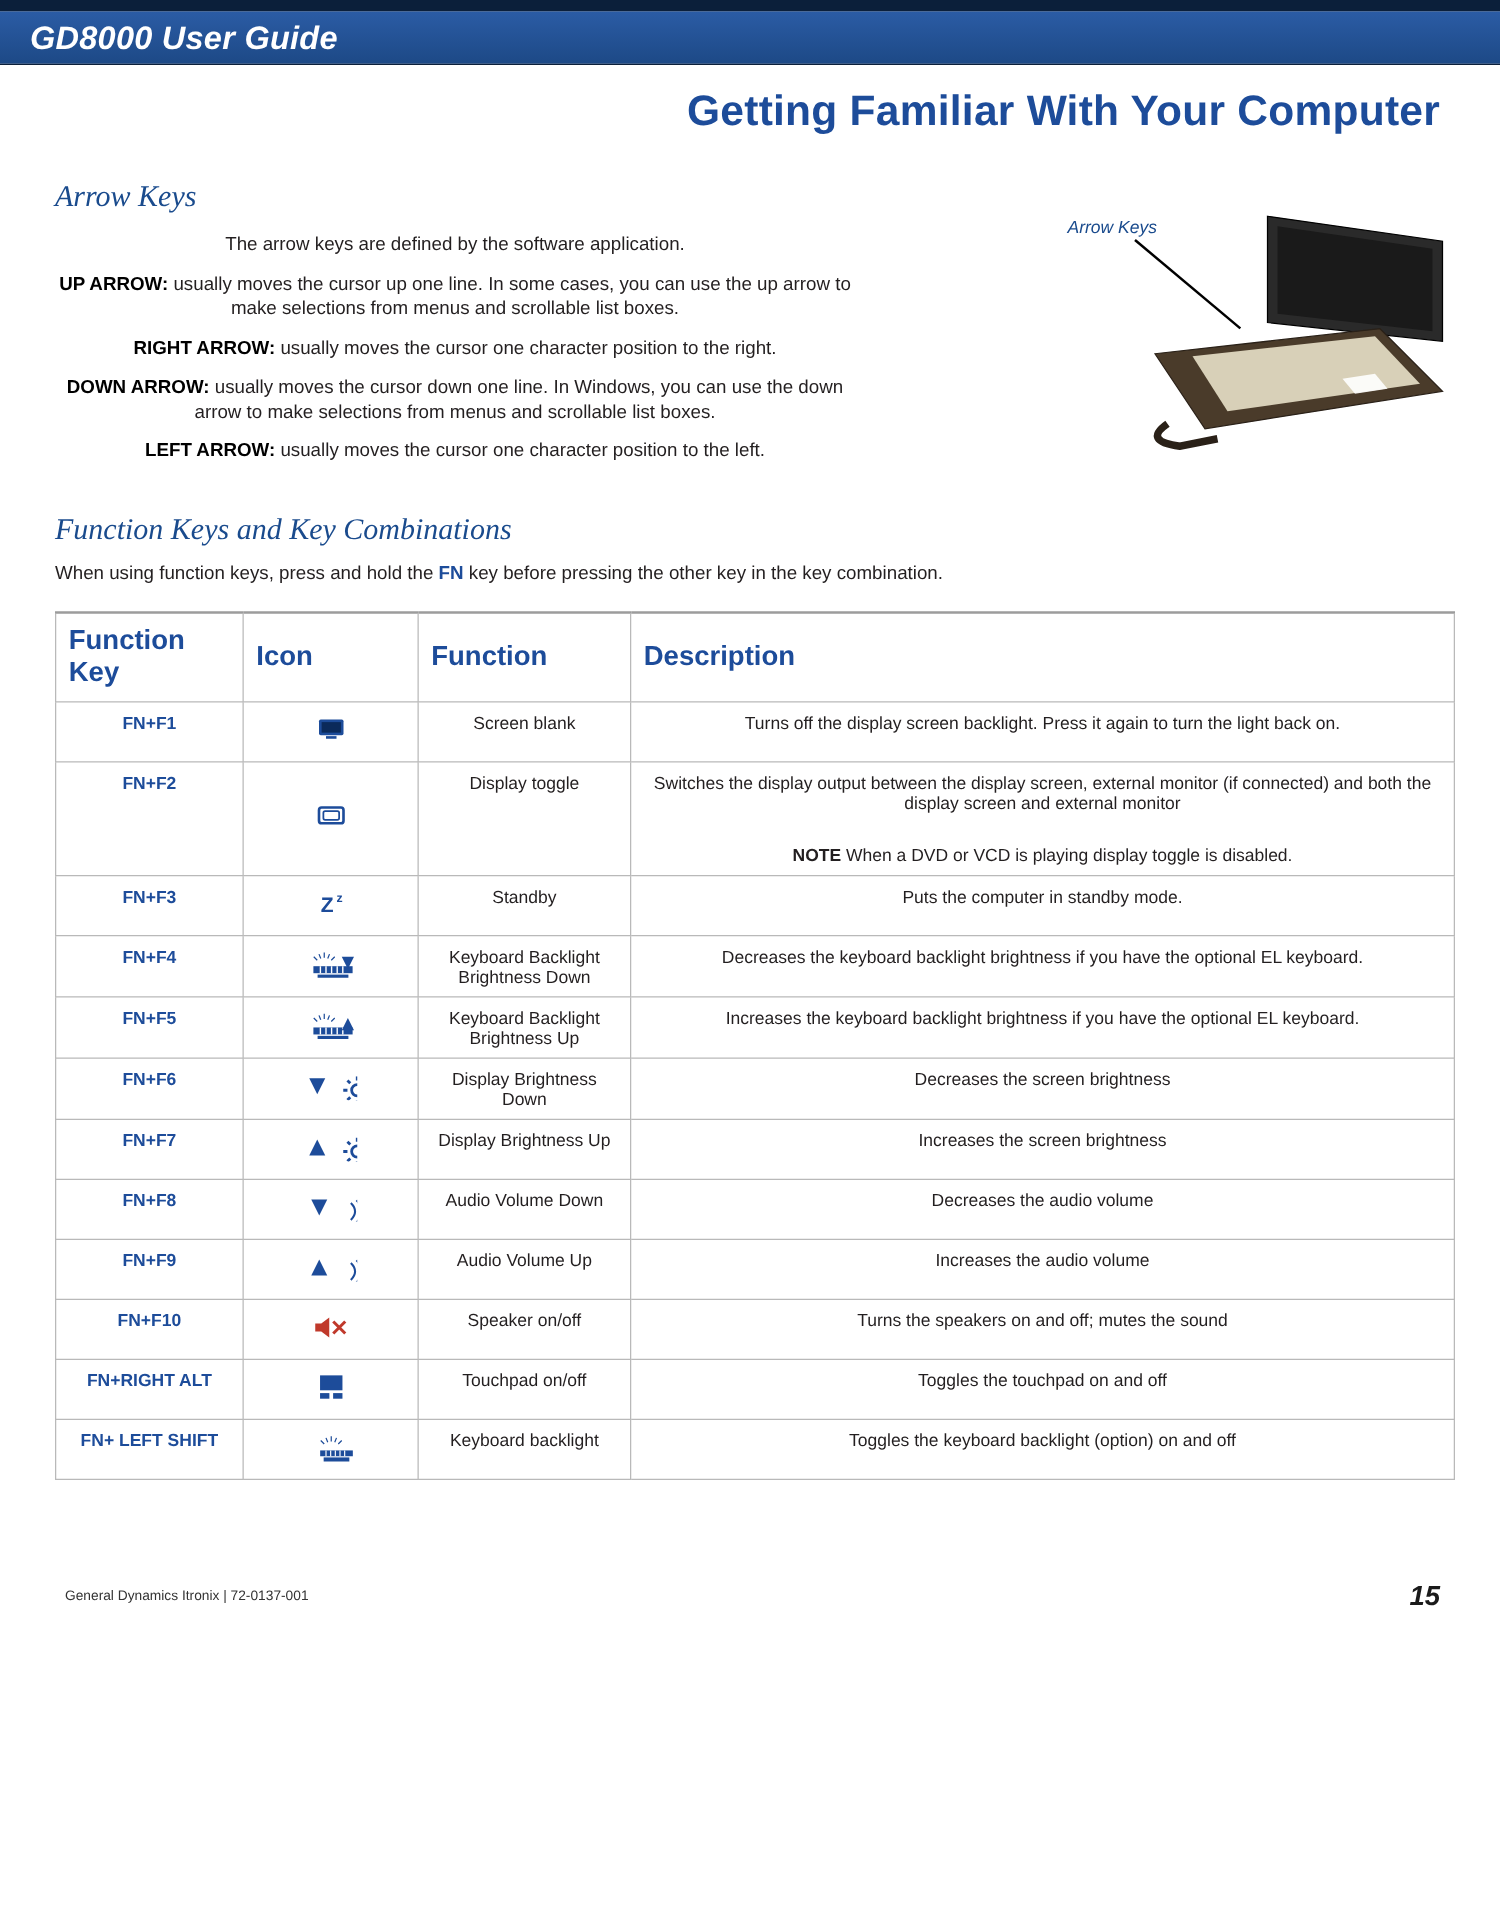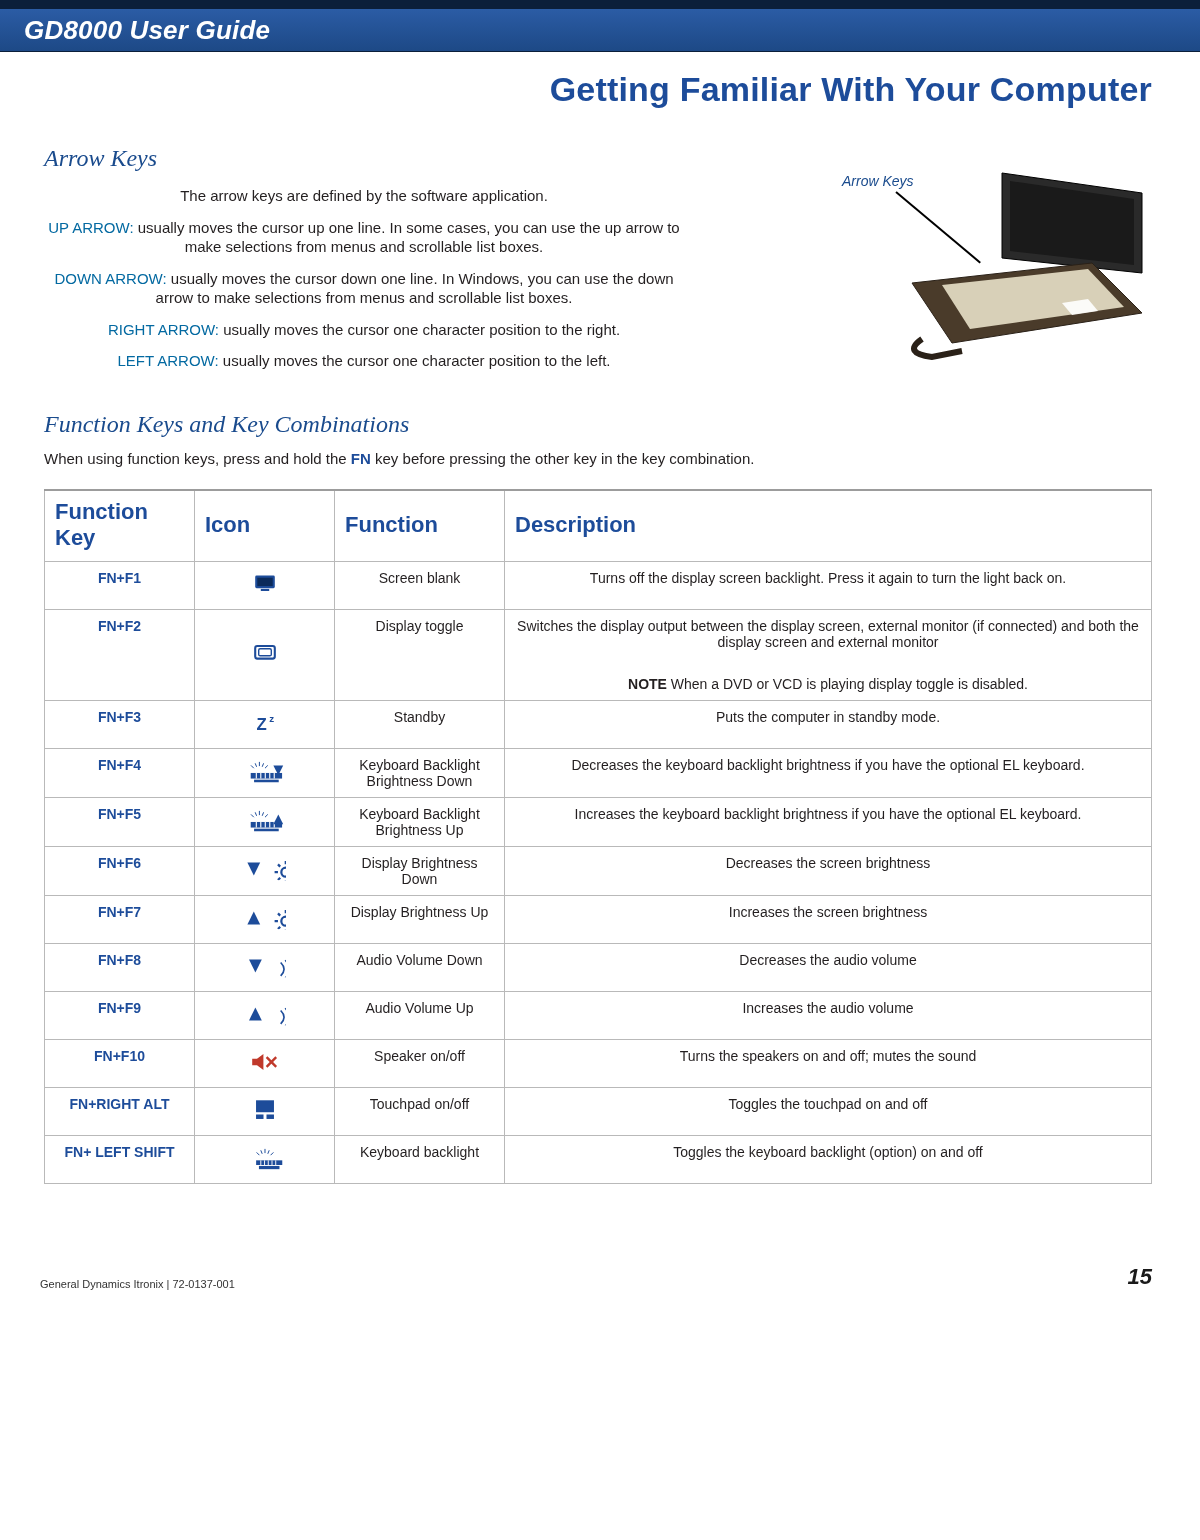--- a/index.html
+++ b/index.html
@@ -7,27 +7,27 @@
   .page { width: 1200px; padding: 0 0 40px 0; position: relative; }
 
   
   .hdr-stripe { width: 100%; height: 8px; background: #0b1f3a; }
   .hdr { display: flex; align-items: center; height: 44px; background: linear-gradient(#2b5ca5,#1d4986); border-top: 1px solid #0b1f3a; border-bottom: 1px solid #0b1f3a; padding-left: 24px; }
   .hdr-title { color: #fff; font-weight: 700; font-style: italic; font-size: 26px; letter-spacing: .2px; }
 
   .section-title-area { padding: 18px 48px 6px 0; text-align: right; }
   .section-title { color: #1d4c9a; font-weight: 800; font-size: 34px; letter-spacing: .2px; }
 
-  .content { padding: 28px 48px 0 44px; }
+  .content { padding: 28px 36px 0 44px; }
 
   .h-italic { color: #1a4b8d; font-style: italic; font-size: 24px; margin-bottom: 12px; font-family: Georgia, 'Times New Roman', serif; }
 
   .body-text { font-size: 15px; line-height: 1.3; }
   .body-text p { margin-bottom: 12px; max-width: 640px; text-align: center; }
-  .arrow-lbl { color: #0369a1; font-weight: 400; }
+  .arrow-lbl { color: #000000; font-weight: 700; }
 
   .arrow-block { display: flex; gap: 24px; }
   .arrow-text { flex: 1 1 auto; }
   .arrow-figure { width: 340px; position: relative; }
   .arrow-figure .caption { color: #1a4b8d; font-style: italic; font-size: 14px; position: absolute; top: 30px; left: 30px; }
   .laptop { position: absolute; top: 20px; right: 0; width: 260px; height: 200px; }
 
   
   .laptop svg { width: 100%; height: 100%; }
 
@@ -39,21 +39,21 @@
   table.fn td { border: 1px solid #b9b9b9; padding: 8px 10px; vertical-align: top; text-align: center; }
   table.fn td.key { color: #1d4c9a; font-weight: 700; white-space: nowrap; width: 150px; }
   table.fn td.icon { width: 140px; text-align: center; vertical-align: middle; }
   table.fn td.fnname { width: 170px; }
   table.fn td.desc .note-lbl { font-weight: 700; }
   table.fn td.desc p + p { margin-top: 26px; }
 
   
   .ic { display: inline-block; width: 42px; height: 28px; }
 
-  .footer { position: relative; margin-top: 80px; padding: 0 48px 0 40px; display: flex; justify-content: space-between; align-items: flex-end; }
+  .footer { position: relative; margin-top: 80px; padding: 0 48px 0 52px; display: flex; justify-content: space-between; align-items: center; }
   .footer .left { font-size: 11px; color: #333; }
   .footer .page-no { font-weight: 800; font-style: italic; font-size: 22px; color: #1a1a1a; }
 
   .leader { position: absolute; top: 48px; left: 84px; width: 110px; height: 2px; background: #000; transform: rotate(40deg); transform-origin: left center; }
 </style>
 </head>
 <body>
 
 <svg width="0" height="0" style="position:absolute">
   <defs>
@@ -163,22 +163,22 @@
     <div class="section-title">Getting Familiar With Your Computer</div>
   </div>
 
   <div class="content">
 
     <div class="arrow-block">
       <div class="arrow-text body-text">
         <div class="h-italic">Arrow Keys</div>
         <p>The arrow keys are defined by the software application.</p>
         <p><span class="arrow-lbl">UP ARROW:</span>  <span>usually moves the cursor up one line. In some cases, you can use the up arrow to make selections from menus and scrollable list boxes.</span></p>
+        <p><span class="arrow-lbl">RIGHT ARROW:</span>  <span>usually moves the cursor one character position to the right.</span></p>
         <p><span class="arrow-lbl">DOWN ARROW:</span>  <span>usually moves the cursor down one line. In Windows, you can use the down arrow to make selections from menus and scrollable list boxes.</span></p>
-        <p><span class="arrow-lbl">RIGHT ARROW:</span>  <span>usually moves the cursor one character position to the right.</span></p>
         <p><span class="arrow-lbl">LEFT ARROW:</span>  <span>usually moves the cursor one character position to the left.</span></p>
       </div>
       <div class="arrow-figure">
         <span class="caption">Arrow Keys</span>
         <span class="leader"></span>
         <div class="laptop">
           <svg viewBox="0 0 260 200">
 
             <polygon points="110,10 250,30 250,110 110,95" fill="#2a2a2a" stroke="#000"></polygon>
             <polygon points="118,18 242,36 242,102 118,88" fill="#1a1a1a"></polygon>

